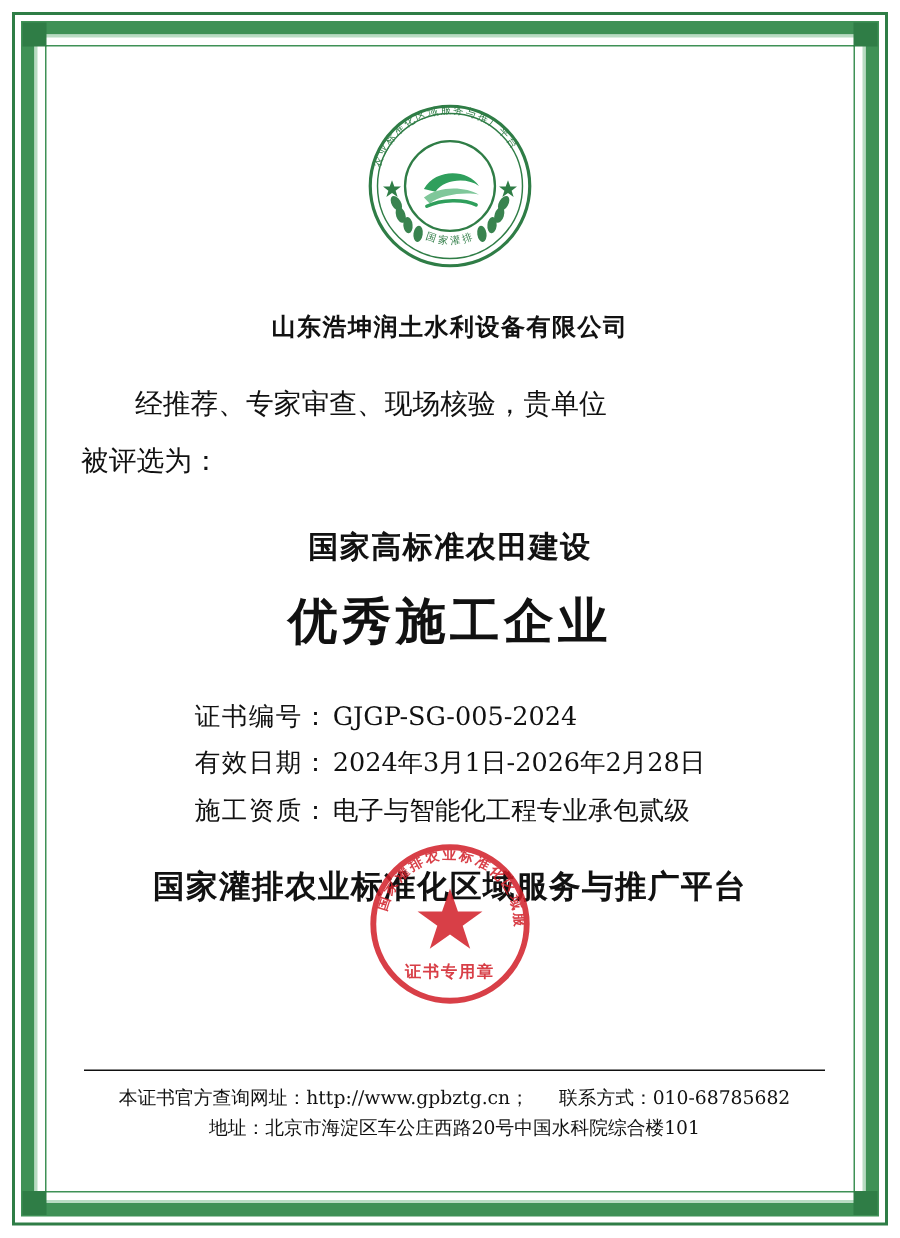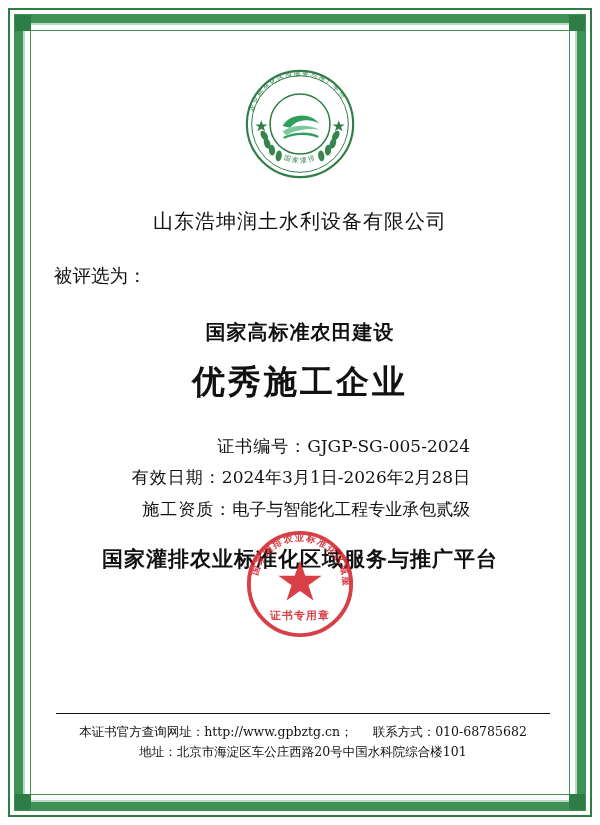--- a/index.html
+++ b/index.html
@@ -106,22 +106,22 @@
     font-weight: bold;
     letter-spacing: 22px;
     text-indent: 22px;
     color: #111;
   }
 
   
   .company {
     margin-top: 26px;
     font-family: "DejaVu Serif", "Liberation Serif", serif;
-    font-size: 20px;
-    font-weight: normal;
+    font-size: 16px;
+    font-weight: bold;
     letter-spacing: 1px;
   }
 
   
   .body-lines {
     margin-top: 22px;
     font-family: "DejaVu Serif", "Liberation Serif", serif;
     font-size: 18.5px;
     line-height: 2.05;
     text-align: left;
@@ -144,21 +144,21 @@
     font-family: Liberation Serif, serif;
     font-size: 33px;
     font-weight: bold;
     letter-spacing: 3px;
   }
 
   
   .details {
     margin-top: 26px;
     display: inline-block;
-    text-align: right;
+    text-align: left;
   }
   .detail-row {
     font-family: "DejaVu Serif", "Liberation Serif", serif;
     font-size: 17px;
     line-height: 1.85;
     white-space: nowrap;
   }
   .detail-label {
     display: inline-block;
     width: 92px;
@@ -272,20 +272,21 @@
       </div>
     </div>
 
     
 
     
     <div class="company">山东浩坤润土水利设备有限公司</div>
 
     
     <div class="body-lines">
+      <div class="body-line-1">经推荐、专家审查、现场核验，贵单位</div>
       <div class="body-line-2">被评选为：</div>
     </div>
 
     
     <div class="award-sub">国家高标准农田建设</div>
     <div class="award-main">优秀施工企业</div>
 
     
     <div class="details">
       <div class="detail-row">

